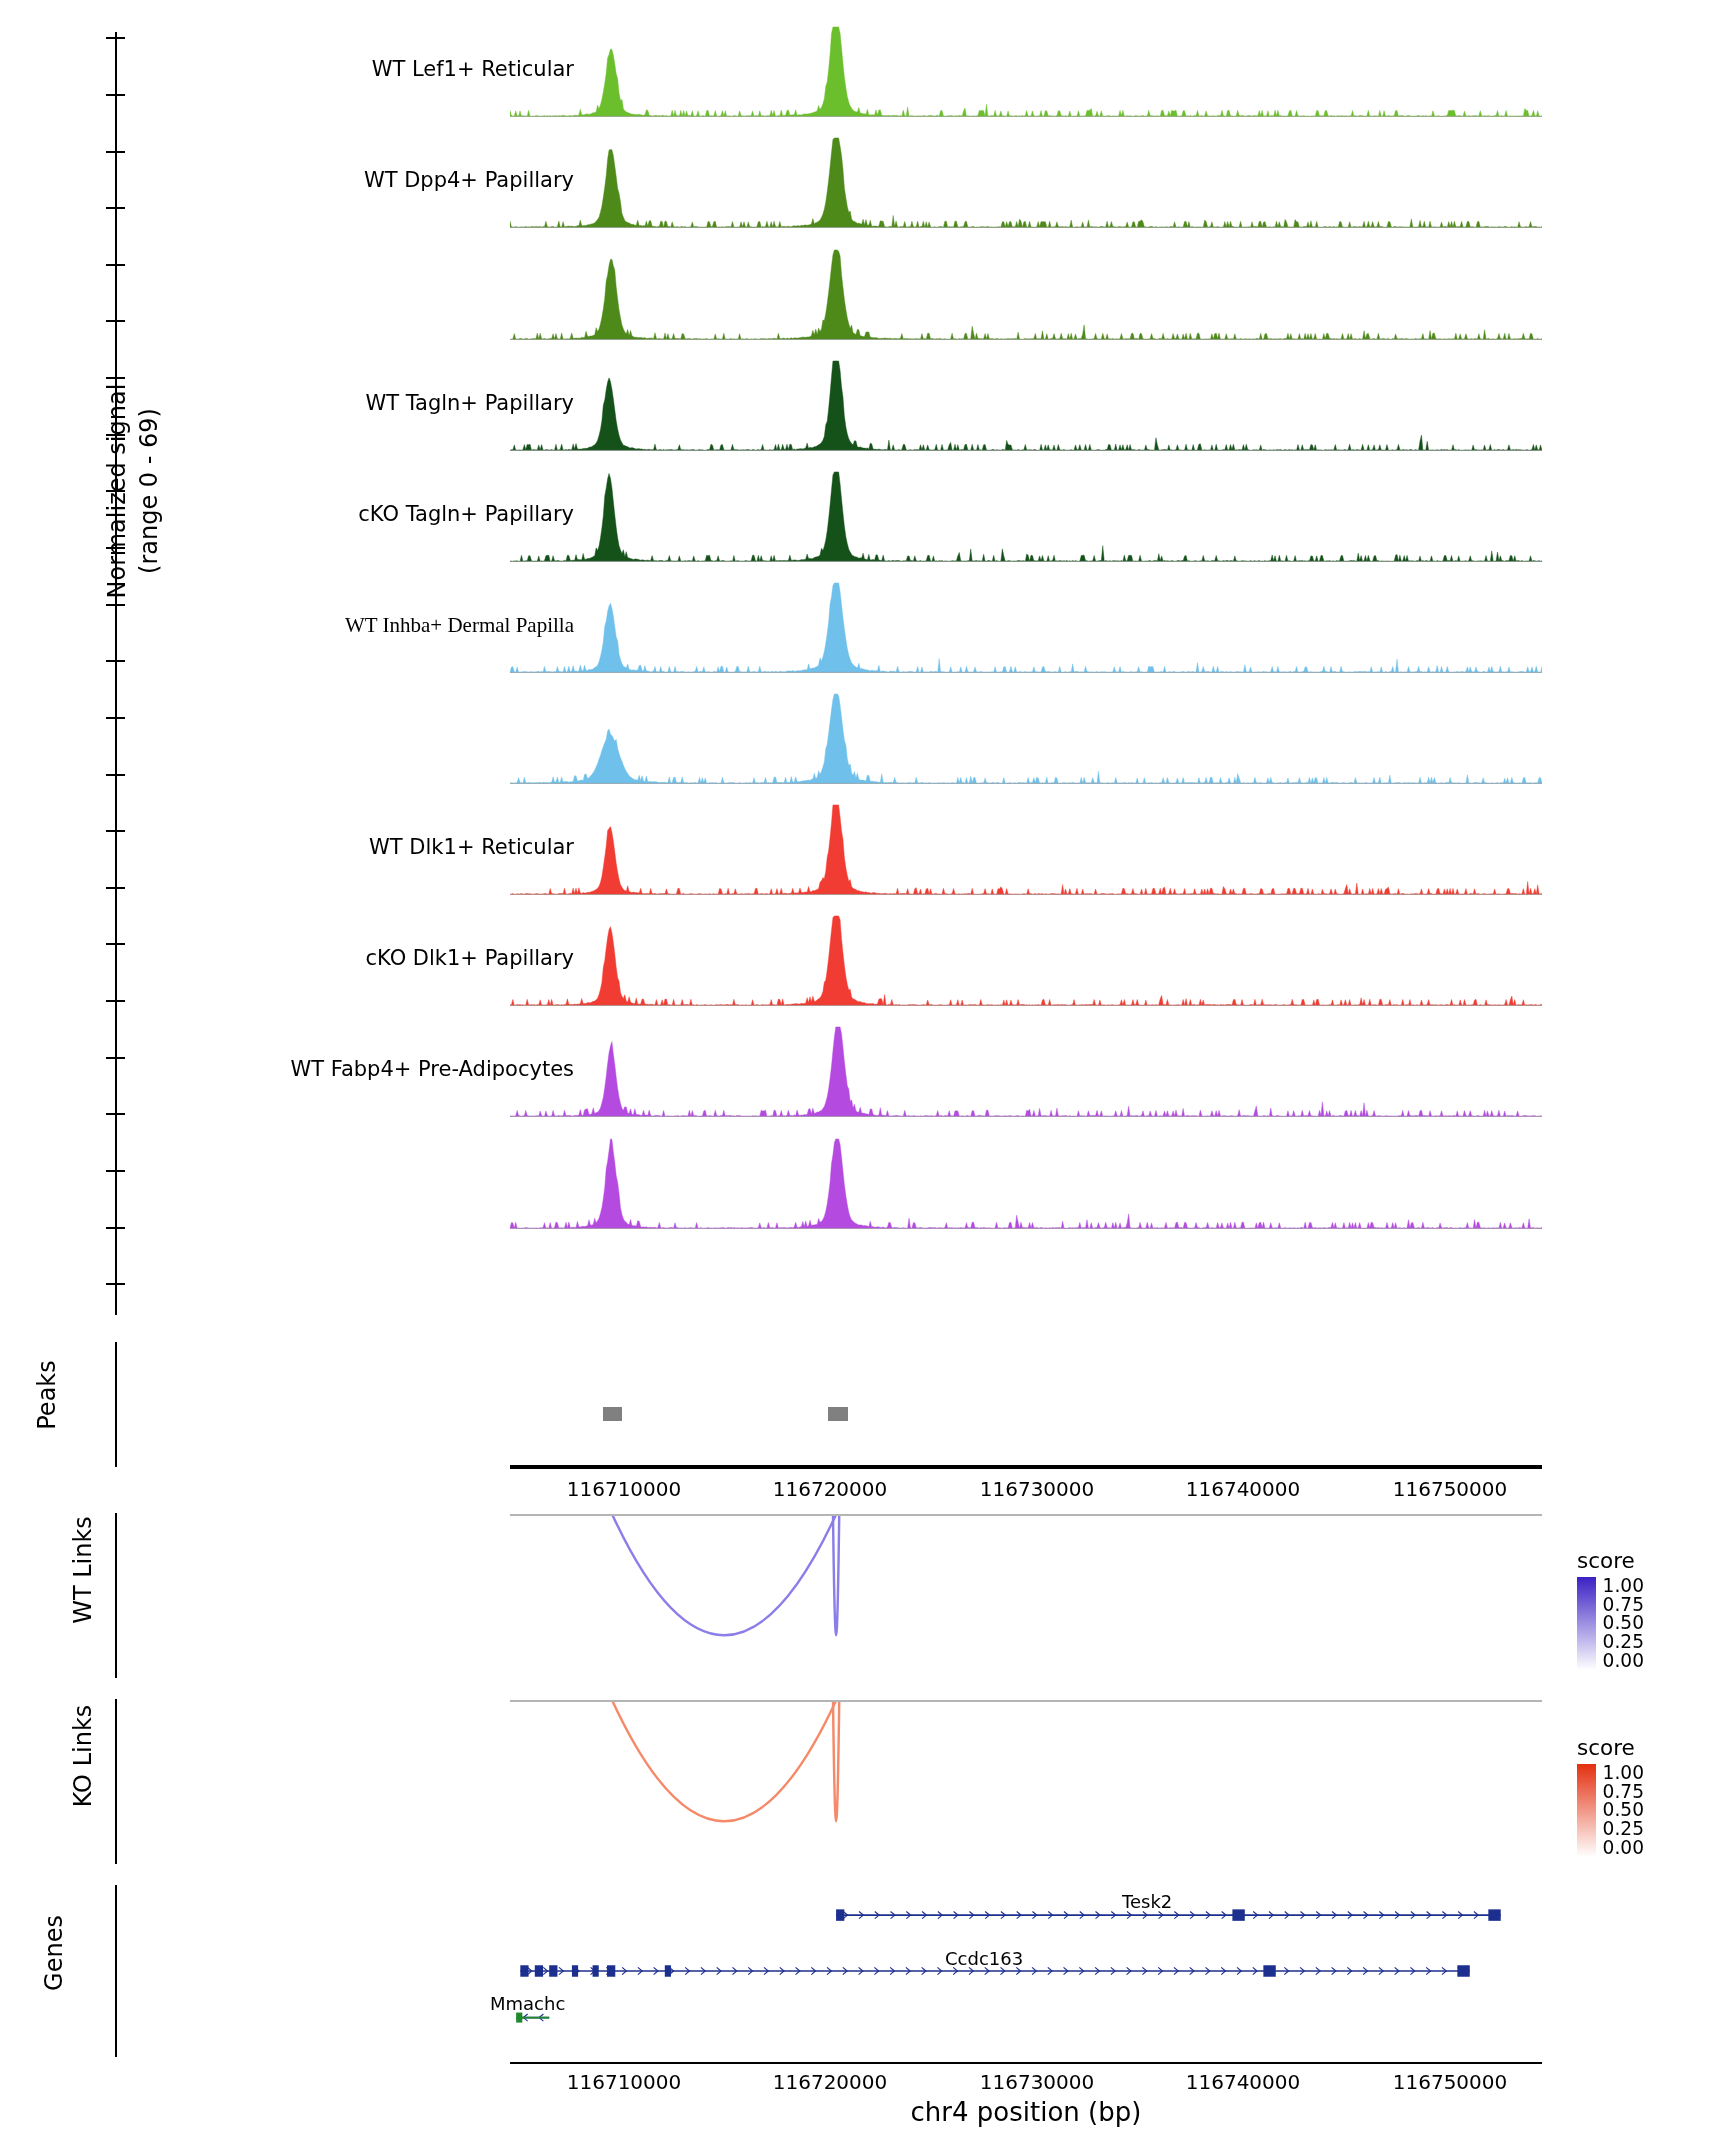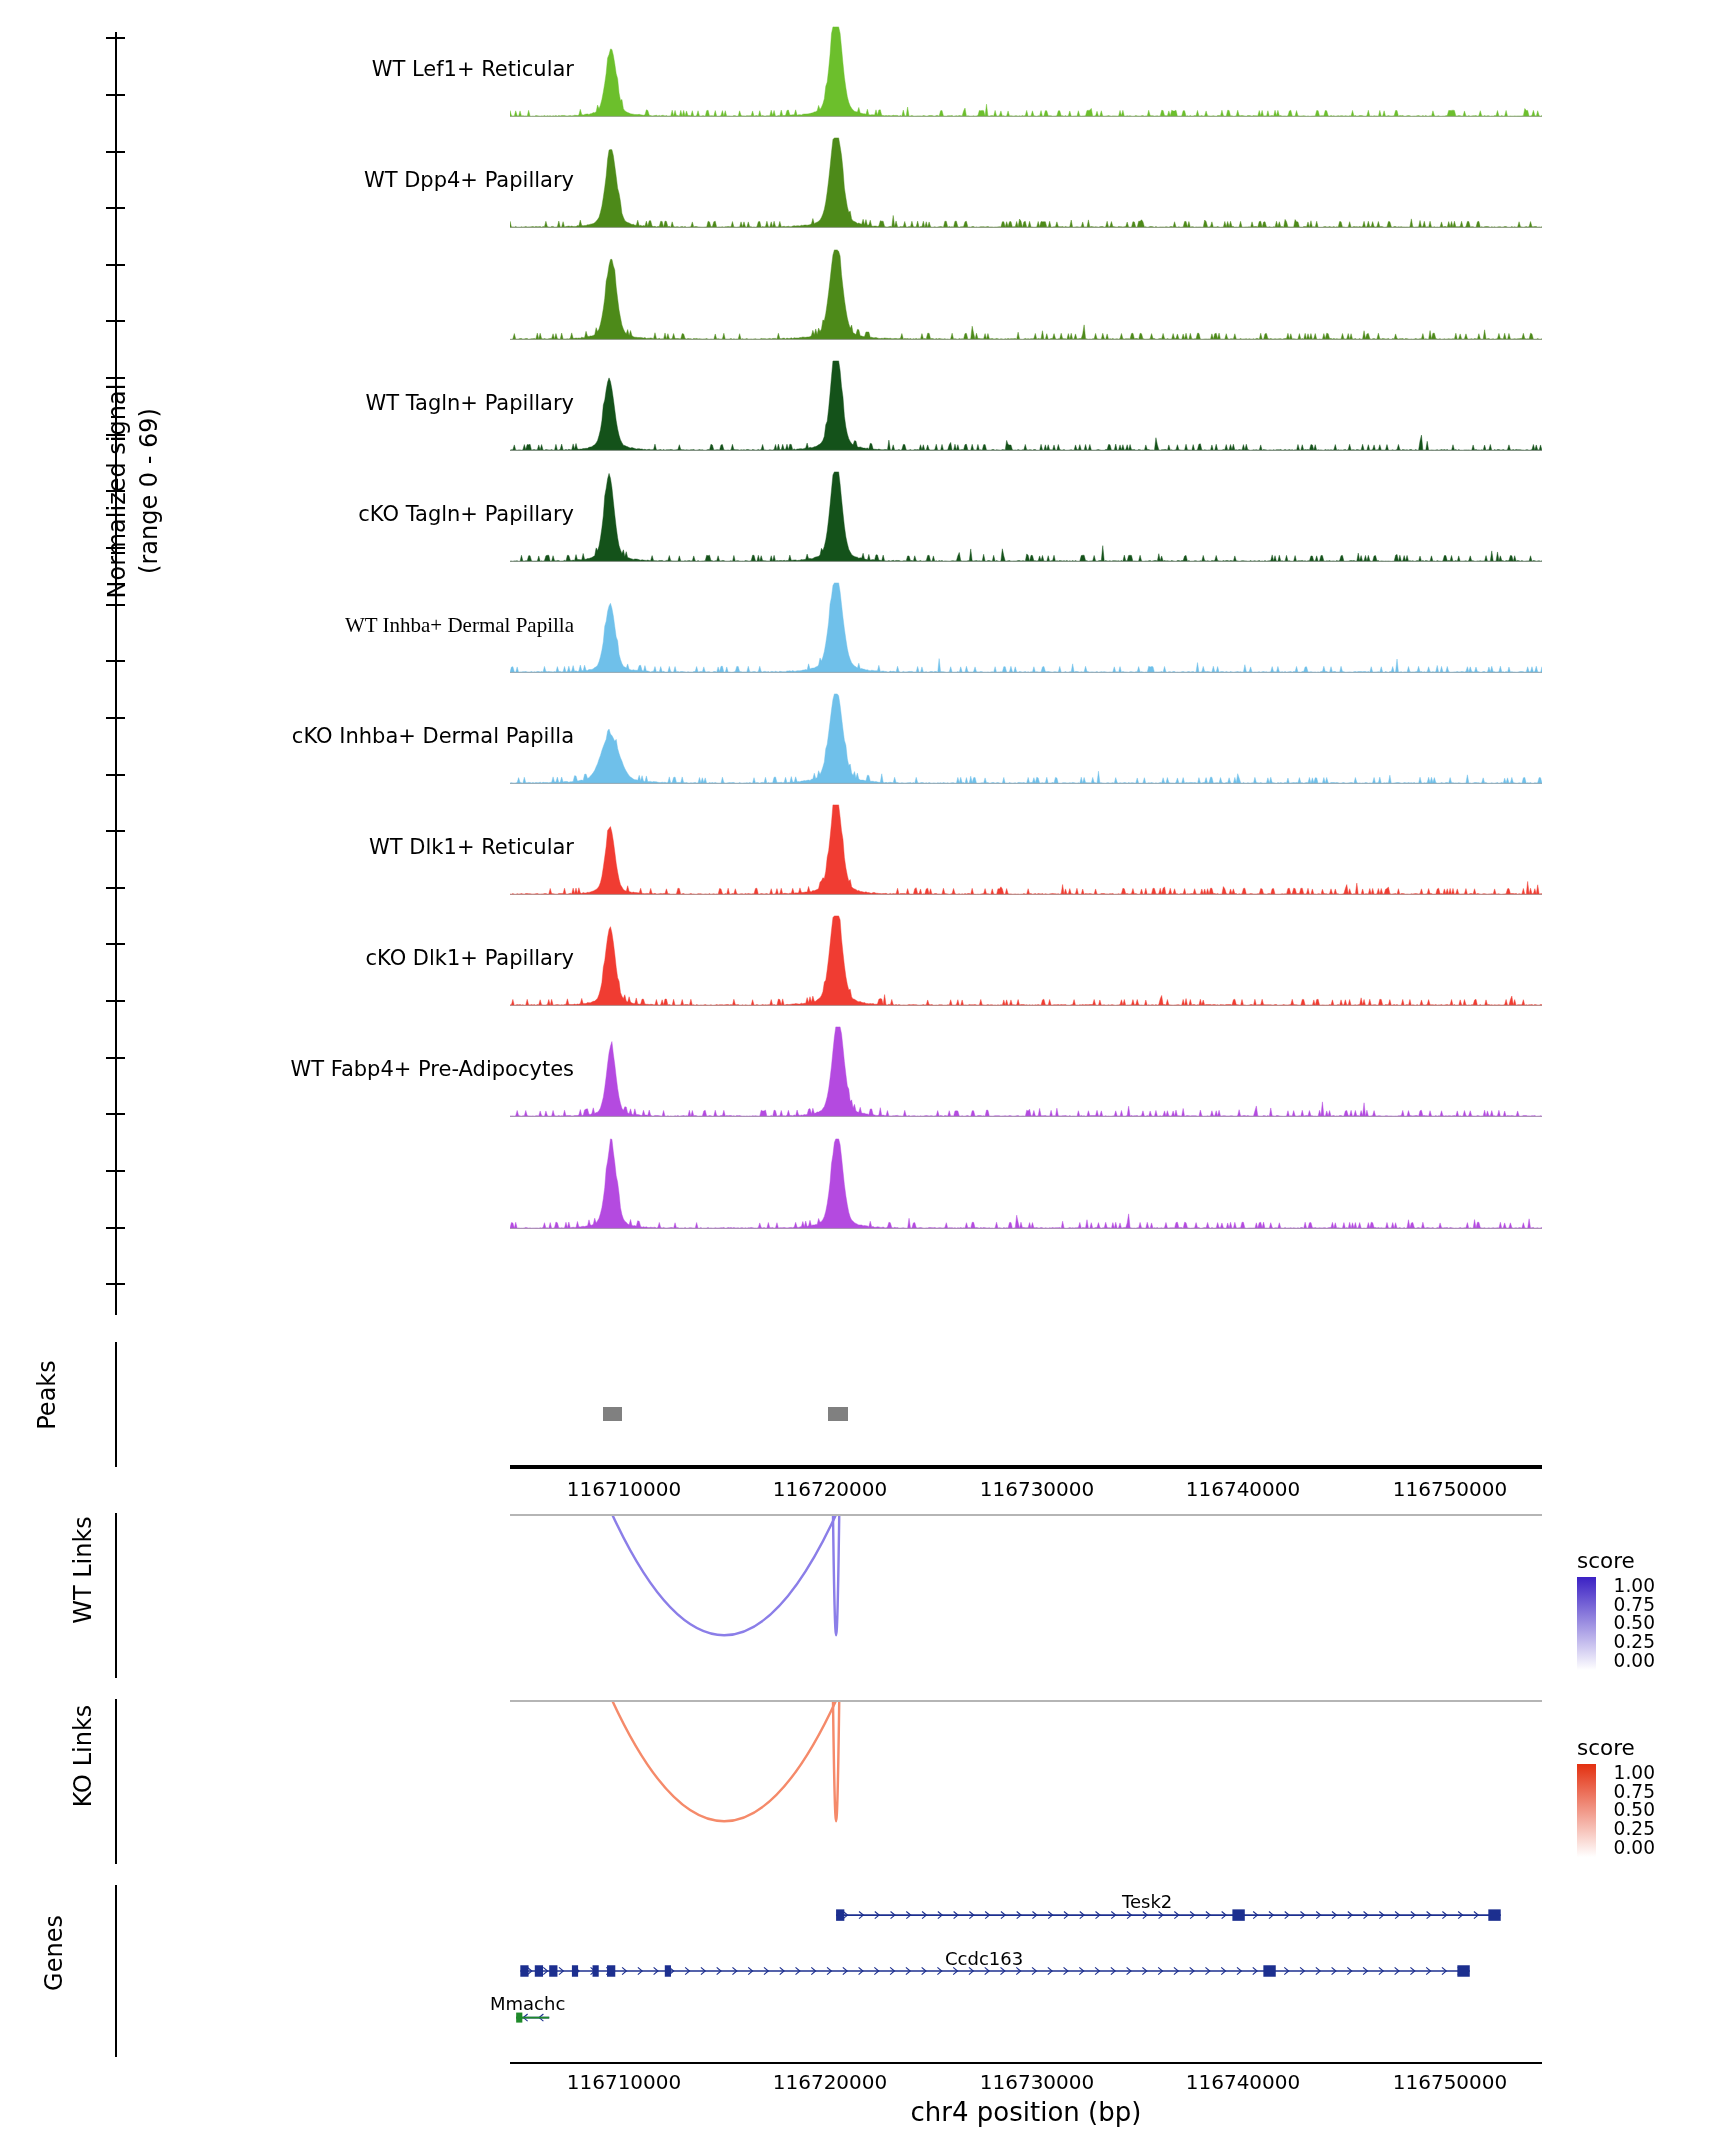--- a/index.html
+++ b/index.html
@@ -39,21 +39,21 @@
     text-align:center;font-size:24px;color:#000;white-space:nowrap;}
   .link-plot{position:absolute;left:510px;top:0;width:1032px;height:100%;}
   .link-plot svg{display:block;width:100%;height:100%;}
   .link-top-line{position:absolute;left:510px;width:1032px;height:2.2px;background:#b5b5b5;}
 
   
   .legend{position:absolute;width:165px;}
   .legend-title{font-size:21.5px;color:#000;margin-bottom:4.3px;}
   .legend-row{display:flex;align-items:flex-start;}
   .legend-bar{width:18.6px;height:93px;border:0;}
-  .legend-ticks{margin-left:18px;display:flex;flex-direction:column;justify-content:space-between;height:93px;}
+  .legend-ticks{margin-left:7px;display:flex;flex-direction:column;justify-content:space-between;height:93px;}
   .legend-ticks span{font-size:18.6px;line-height:18.6px;color:#000;}
 
   
   #genes-block{position:absolute;left:0;top:1885px;width:1721px;height:172px;}
   #genes-axis{position:absolute;left:115px;top:0;width:2.2px;height:172px;background:#000;}
   #genes-label{position:absolute;left:-25px;top:54px;width:158px;transform:rotate(-90deg);
     transform-origin:50% 50%;text-align:center;font-size:24px;color:#000;}
   #genes-plot{position:absolute;left:510px;top:0;width:1032px;height:172px;}
   #genes-plot svg{display:block;width:100%;height:100%;}
   .gene-name{position:absolute;font-size:18px;color:#000;white-space:nowrap;}
@@ -147,21 +147,20 @@
         <div class="track-row" style="top: 570px; font-family: Liberation Serif, serif;">
           <div class="track-label">WT Inhba+ Dermal Papilla</div>
           <div class="track-plot">
             <svg viewBox="0 0 1440 155" preserveAspectRatio="none">
               <path d="M0,143 L0.0,142.8 L2.0,135.5 L4.0,135.0 L6.0,142.1 L8.0,142.9 L10.0,135.3 L12.0,142.9 L14.0,142.5 L16.0,142.3 L18.0,142.1 L20.0,142.0 L22.0,141.9 L24.0,142.3 L26.0,142.6 L28.0,142.6 L30.0,141.8 L32.0,142.7 L34.0,142.2 L36.1,142.6 L38.1,141.8 L40.1,141.9 L42.1,142.4 L44.1,141.7 L46.1,142.6 L48.1,134.6 L50.1,141.7 L52.1,142.0 L54.1,141.7 L56.1,142.0 L58.1,142.2 L60.1,142.6 L62.1,141.9 L64.1,142.5 L66.1,134.9 L68.1,141.7 L70.1,141.6 L72.1,142.3 L74.1,142.2 L76.1,134.7 L78.1,142.6 L80.1,141.8 L82.1,134.3 L84.1,142.2 L86.1,141.2 L88.1,133.5 L90.1,141.4 L92.1,140.8 L94.1,141.8 L96.1,141.0 L98.1,132.8 L100.1,140.3 L102.1,140.7 L104.1,132.9 L106.1,140.1 L108.2,140.3 L110.2,139.0 L112.2,139.0 L114.2,138.8 L116.2,137.9 L118.2,136.3 L120.2,135.2 L122.2,132.9 L124.2,128.1 L126.2,121.0 L128.2,112.0 L130.2,100.3 L132.2,78.4 L134.2,71.6 L136.2,57.8 L138.2,50.1 L140.2,46.5 L142.2,53.3 L144.2,64.1 L146.2,78.8 L148.2,93.7 L150.2,98.8 L152.2,117.5 L154.2,125.1 L156.2,130.5 L158.2,134.4 L160.2,135.6 L162.2,136.7 L164.2,131.2 L166.2,138.6 L168.2,139.3 L170.2,139.9 L172.2,139.3 L174.2,139.9 L176.2,140.1 L178.2,140.0 L180.3,133.5 L182.3,133.0 L184.3,140.5 L186.3,141.1 L188.3,133.5 L190.3,140.9 L192.3,141.0 L194.3,141.8 L196.3,142.4 L198.3,141.6 L200.3,141.3 L202.3,134.8 L204.3,142.4 L206.3,141.8 L208.3,142.6 L210.3,134.9 L212.3,142.0 L214.3,141.5 L216.3,142.6 L218.3,142.6 L220.3,142.6 L222.3,134.6 L224.3,141.8 L226.3,142.7 L228.3,142.4 L230.3,134.8 L232.3,142.4 L234.3,141.7 L236.3,142.4 L238.3,141.9 L240.3,141.7 L242.3,142.1 L244.3,142.3 L246.3,142.8 L248.3,142.0 L250.3,142.6 L252.4,142.6 L254.4,142.7 L256.4,141.9 L258.4,141.9 L260.4,134.8 L262.4,142.3 L264.4,142.1 L266.4,141.7 L268.4,142.0 L270.4,135.3 L272.4,142.1 L274.4,142.4 L276.4,142.0 L278.4,142.2 L280.4,143.0 L282.4,142.8 L284.4,141.7 L286.4,141.8 L288.4,142.7 L290.4,135.3 L292.4,141.8 L294.4,134.5 L296.4,134.4 L298.4,142.8 L300.4,142.8 L302.4,135.4 L304.4,142.4 L306.4,142.5 L308.4,143.0 L310.4,142.9 L312.4,142.4 L314.4,141.7 L316.4,134.6 L318.4,134.7 L320.4,141.9 L322.4,142.1 L324.5,142.5 L326.5,142.4 L328.5,142.3 L330.5,142.4 L332.5,134.4 L334.5,142.1 L336.5,142.5 L338.5,142.2 L340.5,141.8 L342.5,142.1 L344.5,142.9 L346.5,141.7 L348.5,134.4 L350.5,141.7 L352.5,142.6 L354.5,141.6 L356.5,141.6 L358.5,142.3 L360.5,141.8 L362.5,142.7 L364.5,141.7 L366.5,141.8 L368.5,142.5 L370.5,141.4 L372.5,142.2 L374.5,142.5 L376.5,141.4 L378.5,141.9 L380.5,142.2 L382.5,142.0 L384.5,142.2 L386.5,141.0 L388.5,140.9 L390.5,140.8 L392.5,141.4 L394.5,140.5 L396.6,141.4 L398.6,141.3 L400.6,140.7 L402.6,140.6 L404.6,140.7 L406.6,140.5 L408.6,139.8 L410.6,139.5 L412.6,139.0 L414.6,139.7 L416.6,131.0 L418.6,138.2 L420.6,137.3 L422.6,137.0 L424.6,136.7 L426.6,135.5 L428.6,134.9 L430.6,132.8 L432.6,122.8 L434.6,127.0 L436.6,121.6 L438.6,113.8 L440.6,102.4 L442.6,88.8 L444.6,72.8 L446.6,47.5 L448.6,37.6 L450.6,21.7 L452.6,18.0 L454.6,18.0 L456.6,18.0 L458.6,18.0 L460.6,30.4 L462.6,48.3 L464.6,66.3 L466.6,82.4 L468.7,97.0 L470.7,109.7 L472.7,118.8 L474.7,124.6 L476.7,129.5 L478.7,132.0 L480.7,134.2 L482.7,135.2 L484.7,136.9 L486.7,130.1 L488.7,138.0 L490.7,137.5 L492.7,138.4 L494.7,138.7 L496.7,139.5 L498.7,139.3 L500.7,140.2 L502.7,140.7 L504.7,140.0 L506.7,140.2 L508.7,140.7 L510.7,140.8 L512.7,140.6 L514.7,133.1 L516.7,141.6 L518.7,141.3 L520.7,141.0 L522.7,141.6 L524.7,141.7 L526.7,142.3 L528.7,142.4 L530.7,141.2 L532.7,141.9 L534.7,141.5 L536.7,141.8 L538.7,142.5 L540.8,134.4 L542.8,141.6 L544.8,142.7 L546.8,142.7 L548.8,141.6 L550.8,142.4 L552.8,142.3 L554.8,142.2 L556.8,141.6 L558.8,141.8 L560.8,141.6 L562.8,142.3 L564.8,142.5 L566.8,142.3 L568.8,134.7 L570.8,142.6 L572.8,142.8 L574.8,135.3 L576.8,142.3 L578.8,142.5 L580.8,142.0 L582.8,142.9 L584.8,142.5 L586.8,141.8 L588.8,141.7 L590.8,142.4 L592.8,141.8 L594.8,141.9 L596.8,142.9 L598.8,123.7 L600.8,141.8 L602.8,142.1 L604.8,142.1 L606.8,142.4 L608.8,143.0 L610.8,142.8 L612.9,142.3 L614.9,135.1 L616.9,142.8 L618.9,142.8 L620.9,142.7 L622.9,142.7 L624.9,141.9 L626.9,142.7 L628.9,135.2 L630.9,142.6 L632.9,142.7 L634.9,142.7 L636.9,134.4 L638.9,141.8 L640.9,142.7 L642.9,142.5 L644.9,142.8 L646.9,141.9 L648.9,135.3 L650.9,142.1 L652.9,142.4 L654.9,142.3 L656.9,141.9 L658.9,142.2 L660.9,142.9 L662.9,142.7 L664.9,142.8 L666.9,142.4 L668.9,142.9 L670.9,142.5 L672.9,142.2 L674.9,142.7 L676.9,135.0 L678.9,143.0 L680.9,142.5 L682.9,142.4 L685.0,142.2 L687.0,142.4 L689.0,135.0 L691.0,135.1 L693.0,142.7 L695.0,143.0 L697.0,141.8 L699.0,134.5 L701.0,142.0 L703.0,142.8 L705.0,135.2 L707.0,142.3 L709.0,142.9 L711.0,141.9 L713.0,142.1 L715.0,142.8 L717.0,142.3 L719.0,141.7 L721.0,142.8 L723.0,142.2 L725.0,142.9 L727.0,142.2 L729.0,142.5 L731.0,135.1 L733.0,142.3 L735.0,142.0 L737.0,142.3 L739.0,142.6 L741.0,142.5 L743.0,135.3 L745.0,134.7 L747.0,141.9 L749.0,142.2 L751.0,141.9 L753.0,142.2 L755.0,142.5 L757.1,142.8 L759.1,142.2 L761.1,142.0 L763.1,142.5 L765.1,142.5 L767.1,134.7 L769.1,142.7 L771.1,143.0 L773.1,142.7 L775.1,141.8 L777.1,142.9 L779.1,142.8 L781.1,142.1 L783.1,142.0 L785.1,131.0 L787.1,142.6 L789.1,141.9 L791.1,141.8 L793.1,142.2 L795.1,142.7 L797.1,142.1 L799.1,142.5 L801.1,142.4 L803.1,134.4 L805.1,141.8 L807.1,142.1 L809.1,142.8 L811.1,142.3 L813.1,142.3 L815.1,142.8 L817.1,142.5 L819.1,141.9 L821.1,143.0 L823.1,142.6 L825.1,142.0 L827.1,142.3 L829.2,142.0 L831.2,142.3 L833.2,142.9 L835.2,142.9 L837.2,142.5 L839.2,142.7 L841.2,142.3 L843.2,135.2 L845.2,142.4 L847.2,142.1 L849.2,142.8 L851.2,134.9 L853.2,142.9 L855.2,141.8 L857.2,142.3 L859.2,142.5 L861.2,142.7 L863.2,143.0 L865.2,142.1 L867.2,142.0 L869.2,142.6 L871.2,142.9 L873.2,142.2 L875.2,142.1 L877.2,134.9 L879.2,142.6 L881.2,142.0 L883.2,142.6 L885.2,143.0 L887.2,142.4 L889.2,142.9 L891.2,134.4 L893.2,135.4 L895.2,134.9 L897.2,135.1 L899.2,143.0 L901.3,142.4 L903.3,142.6 L905.3,142.5 L907.3,142.3 L909.3,141.8 L911.3,142.9 L913.3,134.7 L915.3,142.5 L917.3,143.0 L919.3,142.0 L921.3,142.1 L923.3,142.8 L925.3,141.8 L927.3,141.8 L929.3,143.0 L931.3,142.6 L933.3,142.9 L935.3,142.8 L937.3,142.2 L939.3,141.9 L941.3,142.4 L943.3,142.8 L945.3,142.1 L947.3,141.9 L949.3,142.5 L951.3,142.2 L953.3,141.8 L955.3,142.9 L957.3,142.6 L959.3,129.3 L961.3,142.8 L963.3,142.6 L965.3,142.1 L967.3,134.6 L969.3,141.7 L971.3,142.0 L973.4,141.7 L975.4,142.0 L977.4,142.4 L979.4,142.6 L981.4,134.3 L983.4,142.2 L985.4,142.5 L987.4,134.8 L989.4,142.9 L991.4,142.1 L993.4,141.9 L995.4,142.0 L997.4,142.8 L999.4,141.8 L1001.4,142.3 L1003.4,142.9 L1005.4,141.8 L1007.4,142.4 L1009.4,142.8 L1011.4,142.6 L1013.4,142.2 L1015.4,141.9 L1017.4,142.3 L1019.4,142.0 L1021.4,142.8 L1023.4,142.4 L1025.4,132.2 L1027.4,142.1 L1029.4,142.5 L1031.4,142.1 L1033.4,135.3 L1035.4,142.7 L1037.4,142.8 L1039.4,142.5 L1041.4,142.7 L1043.4,142.5 L1045.5,142.0 L1047.5,142.9 L1049.5,142.2 L1051.5,141.8 L1053.5,142.4 L1055.5,142.1 L1057.5,142.8 L1059.5,142.5 L1061.5,142.2 L1063.5,134.9 L1065.5,142.2 L1067.5,142.2 L1069.5,142.3 L1071.5,134.7 L1073.5,142.0 L1075.5,142.6 L1077.5,142.1 L1079.5,142.7 L1081.5,141.8 L1083.5,142.9 L1085.5,142.3 L1087.5,142.0 L1089.5,141.8 L1091.5,142.8 L1093.5,141.7 L1095.5,142.1 L1097.5,134.6 L1099.5,142.7 L1101.5,142.6 L1103.5,142.9 L1105.5,141.8 L1107.5,141.8 L1109.5,135.3 L1111.5,135.2 L1113.5,142.4 L1115.5,142.3 L1117.6,142.1 L1119.6,142.6 L1121.6,142.8 L1123.6,142.5 L1125.6,143.0 L1127.6,142.4 L1129.6,142.9 L1131.6,141.8 L1133.6,141.8 L1135.6,134.4 L1137.6,141.8 L1139.6,141.8 L1141.6,142.7 L1143.6,142.9 L1145.6,135.0 L1147.6,142.3 L1149.6,141.8 L1151.6,141.7 L1153.6,142.7 L1155.6,142.4 L1157.6,142.9 L1159.6,134.5 L1161.6,141.9 L1163.6,142.1 L1165.6,142.8 L1167.6,142.8 L1169.6,142.6 L1171.6,142.3 L1173.6,142.6 L1175.6,142.9 L1177.6,142.1 L1179.6,141.8 L1181.6,142.4 L1183.6,141.9 L1185.6,141.9 L1187.6,141.9 L1189.7,142.0 L1191.7,141.8 L1193.7,141.7 L1195.7,142.5 L1197.7,141.8 L1199.7,142.7 L1201.7,135.0 L1203.7,142.6 L1205.7,142.6 L1207.7,142.4 L1209.7,142.3 L1211.7,142.0 L1213.7,142.6 L1215.7,135.1 L1217.7,142.7 L1219.7,143.0 L1221.7,141.8 L1223.7,142.5 L1225.7,143.0 L1227.7,141.9 L1229.7,141.8 L1231.7,134.8 L1233.7,142.9 L1235.7,142.0 L1237.7,124.3 L1239.7,142.8 L1241.7,142.5 L1243.7,142.1 L1245.7,143.0 L1247.7,142.3 L1249.7,142.3 L1251.7,142.9 L1253.7,134.8 L1255.7,142.2 L1257.7,142.6 L1259.7,142.4 L1261.8,142.5 L1263.8,142.1 L1265.8,141.8 L1267.8,134.5 L1269.8,142.2 L1271.8,141.8 L1273.8,142.7 L1275.8,142.0 L1277.8,142.8 L1279.8,142.2 L1281.8,135.1 L1283.8,142.2 L1285.8,142.6 L1287.8,142.0 L1289.8,142.5 L1291.8,142.1 L1293.8,133.3 L1295.8,143.0 L1297.8,142.9 L1299.8,134.6 L1301.8,142.5 L1303.8,142.5 L1305.8,142.5 L1307.8,134.7 L1309.8,141.7 L1311.8,142.9 L1313.8,142.9 L1315.8,142.8 L1317.8,142.4 L1319.8,142.3 L1321.8,141.8 L1323.8,142.3 L1325.8,142.3 L1327.8,141.8 L1329.8,142.0 L1331.8,142.5 L1333.9,141.8 L1335.9,135.0 L1337.9,142.3 L1339.9,135.2 L1341.9,141.7 L1343.9,142.4 L1345.9,142.0 L1347.9,135.5 L1349.9,141.9 L1351.9,142.1 L1353.9,142.9 L1355.9,142.8 L1357.9,141.9 L1359.9,141.8 L1361.9,143.0 L1363.9,142.5 L1365.9,135.4 L1367.9,142.2 L1369.9,134.5 L1371.9,142.1 L1373.9,142.2 L1375.9,142.7 L1377.9,142.3 L1379.9,142.0 L1381.9,134.3 L1383.9,142.5 L1385.9,142.1 L1387.9,142.8 L1389.9,141.8 L1391.9,142.7 L1393.9,135.4 L1395.9,142.5 L1397.9,142.1 L1399.9,142.6 L1401.9,142.6 L1403.9,142.9 L1406.0,142.7 L1408.0,142.2 L1410.0,141.8 L1412.0,141.9 L1414.0,142.1 L1416.0,142.7 L1418.0,142.4 L1420.0,135.1 L1422.0,142.1 L1424.0,141.9 L1426.0,135.1 L1428.0,142.3 L1430.0,141.9 L1432.0,134.3 L1434.0,142.1 L1436.0,142.7 L1438.0,143.0 L1440.0,135.1 L1440,143 Z" fill="#6fc0ea" stroke="#6fc0ea" stroke-width="0.6"></path>
               <line x1="0" y1="143" x2="1440" y2="143" stroke="#9a9a9a" stroke-width="1"></line>
             </svg>
           </div>
         </div>
         <div class="track-row" style="top: 681px;">
-          <div class="track-label">cKO Inhba+ Dermal Papilla</div>
           <div class="track-plot">
             <svg viewBox="0 0 1440 155" preserveAspectRatio="none">
               <path d="M0,143 L0.0,142.6 L2.0,142.2 L4.0,142.5 L6.0,142.7 L8.0,142.4 L10.0,141.9 L12.0,134.9 L14.0,141.6 L16.0,142.2 L18.0,142.7 L20.0,134.3 L22.0,142.1 L24.0,142.1 L26.0,141.6 L28.0,141.9 L30.0,142.5 L32.0,141.8 L34.0,142.4 L36.1,141.8 L38.1,142.0 L40.1,142.0 L42.1,141.3 L44.1,142.3 L46.1,141.4 L48.1,141.9 L50.1,141.8 L52.1,141.8 L54.1,142.2 L56.1,141.6 L58.1,141.5 L60.1,133.9 L62.1,140.9 L64.1,140.9 L66.1,134.2 L68.1,141.8 L70.1,141.2 L72.1,134.1 L74.1,140.9 L76.1,140.5 L78.1,140.3 L80.1,140.5 L82.1,141.3 L84.1,140.7 L86.1,140.7 L88.1,140.2 L90.1,132.2 L92.1,132.6 L94.1,139.7 L96.1,139.3 L98.1,138.7 L100.1,138.4 L102.1,139.1 L104.1,130.3 L106.1,129.9 L108.2,136.1 L110.2,135.0 L112.2,132.7 L114.2,130.4 L116.2,127.9 L118.2,124.7 L120.2,119.7 L122.2,115.5 L124.2,109.1 L126.2,103.9 L128.2,97.0 L130.2,91.5 L132.2,86.4 L134.2,81.4 L136.2,69.8 L138.2,67.1 L140.2,74.1 L142.2,76.2 L144.2,79.8 L146.2,84.2 L148.2,81.5 L150.2,94.2 L152.2,101.3 L154.2,107.3 L156.2,111.8 L158.2,117.6 L160.2,122.2 L162.2,125.9 L164.2,129.1 L166.2,132.2 L168.2,134.1 L170.2,135.3 L172.2,137.0 L174.2,137.8 L176.2,137.9 L178.2,138.7 L180.3,131.7 L182.3,139.2 L184.3,132.2 L186.3,139.8 L188.3,140.6 L190.3,132.6 L192.3,140.7 L194.3,140.2 L196.3,140.2 L198.3,141.0 L200.3,140.4 L202.3,140.6 L204.3,140.8 L206.3,141.4 L208.3,141.7 L210.3,141.9 L212.3,141.3 L214.3,141.6 L216.3,141.4 L218.3,142.1 L220.3,141.9 L222.3,133.9 L224.3,142.3 L226.3,141.9 L228.3,134.7 L230.3,134.1 L232.3,141.8 L234.3,141.6 L236.3,141.7 L238.3,141.6 L240.3,134.0 L242.3,141.9 L244.3,142.2 L246.3,141.7 L248.3,142.5 L250.3,142.6 L252.4,142.2 L254.4,142.3 L256.4,142.1 L258.4,141.6 L260.4,142.6 L262.4,142.3 L264.4,134.7 L266.4,142.2 L268.4,135.1 L270.4,141.8 L272.4,135.3 L274.4,142.7 L276.4,142.9 L278.4,141.9 L280.4,142.3 L282.4,141.9 L284.4,142.5 L286.4,141.8 L288.4,142.4 L290.4,142.8 L292.4,142.7 L294.4,142.9 L296.4,134.3 L298.4,141.8 L300.4,142.7 L302.4,142.5 L304.4,142.2 L306.4,141.9 L308.4,142.2 L310.4,141.8 L312.4,141.7 L314.4,142.8 L316.4,142.8 L318.4,142.8 L320.4,141.7 L322.4,142.7 L324.5,142.8 L326.5,142.4 L328.5,142.3 L330.5,142.0 L332.5,142.6 L334.5,141.9 L336.5,142.5 L338.5,142.6 L340.5,135.0 L342.5,142.4 L344.5,141.8 L346.5,142.0 L348.5,142.8 L350.5,141.9 L352.5,141.6 L354.5,142.2 L356.5,134.5 L358.5,142.8 L360.5,141.7 L362.5,142.3 L364.5,142.2 L366.5,142.2 L368.5,134.4 L370.5,134.0 L372.5,141.6 L374.5,141.6 L376.5,141.7 L378.5,141.4 L380.5,142.1 L382.5,141.6 L384.5,134.5 L386.5,142.0 L388.5,141.5 L390.5,141.8 L392.5,133.5 L394.5,141.2 L396.6,141.0 L398.6,133.8 L400.6,140.7 L402.6,140.3 L404.6,140.7 L406.6,139.8 L408.6,139.6 L410.6,139.1 L412.6,139.2 L414.6,138.7 L416.6,138.3 L418.6,138.9 L420.6,137.3 L422.6,137.0 L424.6,128.7 L426.6,136.1 L428.6,134.8 L430.6,125.3 L432.6,130.5 L434.6,126.1 L436.6,120.1 L438.6,113.0 L440.6,94.6 L442.6,88.4 L444.6,72.9 L446.6,56.5 L448.6,40.3 L450.6,25.8 L452.6,18.0 L454.6,18.0 L456.6,18.0 L458.6,20.7 L460.6,34.0 L462.6,50.5 L464.6,67.3 L466.6,82.9 L468.7,89.8 L470.7,108.7 L472.7,117.9 L474.7,115.9 L476.7,128.6 L478.7,132.0 L480.7,126.5 L482.7,135.4 L484.7,128.6 L486.7,136.9 L488.7,138.1 L490.7,138.4 L492.7,138.4 L494.7,139.0 L496.7,139.4 L498.7,131.5 L500.7,131.8 L502.7,140.0 L504.7,140.0 L506.7,140.0 L508.7,140.6 L510.7,140.5 L512.7,140.9 L514.7,141.5 L516.7,141.5 L518.7,129.6 L520.7,141.4 L522.7,142.1 L524.7,141.5 L526.7,142.2 L528.7,141.6 L530.7,141.4 L532.7,141.9 L534.7,142.0 L536.7,134.4 L538.7,141.6 L540.8,141.9 L542.8,142.5 L544.8,142.6 L546.8,142.1 L548.8,142.3 L550.8,142.7 L552.8,142.5 L554.8,142.2 L556.8,142.0 L558.8,141.7 L560.8,142.7 L562.8,141.9 L564.8,142.8 L566.8,134.5 L568.8,141.7 L570.8,142.7 L572.8,142.2 L574.8,141.7 L576.8,142.1 L578.8,142.8 L580.8,142.0 L582.8,142.8 L584.8,141.8 L586.8,142.6 L588.8,143.0 L590.8,142.4 L592.8,142.5 L594.8,143.0 L596.8,142.2 L598.8,142.6 L600.8,142.1 L602.8,142.9 L604.8,141.9 L606.8,142.3 L608.8,142.8 L610.8,142.0 L612.9,143.0 L614.9,142.3 L616.9,142.0 L618.9,142.0 L620.9,142.8 L622.9,142.7 L624.9,134.6 L626.9,142.1 L628.9,134.5 L630.9,142.1 L632.9,141.8 L634.9,143.0 L636.9,134.9 L638.9,143.0 L640.9,142.1 L642.9,132.9 L644.9,141.8 L646.9,135.0 L648.9,134.6 L650.9,142.7 L652.9,143.0 L654.9,142.9 L656.9,142.4 L658.9,142.2 L660.9,142.5 L662.9,135.3 L664.9,142.0 L666.9,141.9 L668.9,142.8 L670.9,142.6 L672.9,141.8 L674.9,141.8 L676.9,142.7 L678.9,142.1 L680.9,141.8 L682.9,142.3 L685.0,143.0 L687.0,142.8 L689.0,134.6 L691.0,142.9 L693.0,142.6 L695.0,142.9 L697.0,141.9 L699.0,142.5 L701.0,142.8 L703.0,142.6 L705.0,142.1 L707.0,143.0 L709.0,141.7 L711.0,141.7 L713.0,142.0 L715.0,142.2 L717.0,141.9 L719.0,142.5 L721.0,142.5 L723.0,134.6 L725.0,142.2 L727.0,141.8 L729.0,141.8 L731.0,135.0 L733.0,142.1 L735.0,134.4 L737.0,135.3 L739.0,142.6 L741.0,142.3 L743.0,142.0 L745.0,142.6 L747.0,142.0 L749.0,134.4 L751.0,142.9 L753.0,142.5 L755.0,142.5 L757.1,141.8 L759.1,142.4 L761.1,134.6 L763.1,135.3 L765.1,143.0 L767.1,142.8 L769.1,143.0 L771.1,142.2 L773.1,142.0 L775.1,142.2 L777.1,142.6 L779.1,142.4 L781.1,142.1 L783.1,142.4 L785.1,141.7 L787.1,142.0 L789.1,142.5 L791.1,142.8 L793.1,142.1 L795.1,142.9 L797.1,134.3 L799.1,142.4 L801.1,134.7 L803.1,141.7 L805.1,142.2 L807.1,142.2 L809.1,142.2 L811.1,142.4 L813.1,134.6 L815.1,141.9 L817.1,142.1 L819.1,142.7 L821.1,125.9 L823.1,142.1 L825.1,142.2 L827.1,142.6 L829.2,142.8 L831.2,142.9 L833.2,142.1 L835.2,142.2 L837.2,142.8 L839.2,142.3 L841.2,142.0 L843.2,142.7 L845.2,134.9 L847.2,141.9 L849.2,142.8 L851.2,142.1 L853.2,142.4 L855.2,142.4 L857.2,141.8 L859.2,142.0 L861.2,142.9 L863.2,141.9 L865.2,142.5 L867.2,142.0 L869.2,142.2 L871.2,142.6 L873.2,142.7 L875.2,135.4 L877.2,142.9 L879.2,142.9 L881.2,142.9 L883.2,142.4 L885.2,135.0 L887.2,143.0 L889.2,142.7 L891.2,142.1 L893.2,142.4 L895.2,141.9 L897.2,142.3 L899.2,143.0 L901.3,142.2 L903.3,142.9 L905.3,142.5 L907.3,141.8 L909.3,142.4 L911.3,135.1 L913.3,141.8 L915.3,142.9 L917.3,134.8 L919.3,141.9 L921.3,142.3 L923.3,142.4 L925.3,142.6 L927.3,142.9 L929.3,141.8 L931.3,135.4 L933.3,142.5 L935.3,142.4 L937.3,142.5 L939.3,134.9 L941.3,142.8 L943.3,141.9 L945.3,142.0 L947.3,142.0 L949.3,141.7 L951.3,141.8 L953.3,142.0 L955.3,141.9 L957.3,142.2 L959.3,143.0 L961.3,134.9 L963.3,142.1 L965.3,142.4 L967.3,141.9 L969.3,141.9 L971.3,134.9 L973.4,142.8 L975.4,141.8 L977.4,134.3 L979.4,134.3 L981.4,142.5 L983.4,142.3 L985.4,142.1 L987.4,142.0 L989.4,142.6 L991.4,134.8 L993.4,141.8 L995.4,142.5 L997.4,142.6 L999.4,141.9 L1001.4,142.1 L1003.4,135.1 L1005.4,141.8 L1007.4,143.0 L1009.4,142.8 L1011.4,134.6 L1013.4,142.0 L1015.4,129.4 L1017.4,135.3 L1019.4,141.8 L1021.4,143.0 L1023.4,141.7 L1025.4,142.7 L1027.4,142.9 L1029.4,142.1 L1031.4,142.6 L1033.4,142.7 L1035.4,142.2 L1037.4,142.4 L1039.4,134.5 L1041.4,141.9 L1043.4,142.2 L1045.5,142.5 L1047.5,141.9 L1049.5,142.6 L1051.5,142.7 L1053.5,142.5 L1055.5,142.6 L1057.5,135.2 L1059.5,142.3 L1061.5,134.4 L1063.5,141.9 L1065.5,142.2 L1067.5,142.6 L1069.5,143.0 L1071.5,141.9 L1073.5,142.4 L1075.5,141.8 L1077.5,142.6 L1079.5,142.5 L1081.5,141.7 L1083.5,142.4 L1085.5,135.5 L1087.5,142.7 L1089.5,142.3 L1091.5,142.2 L1093.5,141.9 L1095.5,142.2 L1097.5,141.9 L1099.5,142.2 L1101.5,134.9 L1103.5,142.2 L1105.5,142.1 L1107.5,142.9 L1109.5,142.2 L1111.5,141.8 L1113.5,142.1 L1115.5,134.6 L1117.6,142.9 L1119.6,135.2 L1121.6,142.2 L1123.6,135.1 L1125.6,135.3 L1127.6,143.0 L1129.6,142.4 L1131.6,142.4 L1133.6,142.9 L1135.6,134.8 L1137.6,142.5 L1139.6,134.7 L1141.6,142.1 L1143.6,142.8 L1145.6,141.9 L1147.6,141.8 L1149.6,141.8 L1151.6,142.2 L1153.6,141.9 L1155.6,142.2 L1157.6,142.8 L1159.6,142.9 L1161.6,142.0 L1163.6,141.9 L1165.6,142.7 L1167.6,142.8 L1169.6,142.4 L1171.6,142.1 L1173.6,141.9 L1175.6,142.1 L1177.6,142.9 L1179.6,134.7 L1181.6,141.9 L1183.6,142.8 L1185.6,142.3 L1187.6,143.0 L1189.7,142.5 L1191.7,142.8 L1193.7,141.9 L1195.7,142.0 L1197.7,143.0 L1199.7,142.4 L1201.7,142.9 L1203.7,142.0 L1205.7,134.7 L1207.7,142.7 L1209.7,142.1 L1211.7,142.1 L1213.7,134.2 L1215.7,142.8 L1217.7,142.8 L1219.7,142.1 L1221.7,142.4 L1223.7,142.0 L1225.7,142.4 L1227.7,131.5 L1229.7,142.7 L1231.7,142.8 L1233.7,142.5 L1235.7,142.2 L1237.7,141.9 L1239.7,141.7 L1241.7,142.2 L1243.7,142.7 L1245.7,142.8 L1247.7,141.9 L1249.7,142.2 L1251.7,142.6 L1253.7,141.9 L1255.7,142.3 L1257.7,142.1 L1259.7,142.5 L1261.8,141.8 L1263.8,142.9 L1265.8,142.4 L1267.8,142.9 L1269.8,134.3 L1271.8,142.2 L1273.8,142.8 L1275.8,142.0 L1277.8,142.5 L1279.8,142.1 L1281.8,134.4 L1283.8,142.0 L1285.8,134.4 L1287.8,141.9 L1289.8,134.9 L1291.8,141.7 L1293.8,143.0 L1295.8,142.9 L1297.8,142.8 L1299.8,141.9 L1301.8,142.5 L1303.8,142.7 L1305.8,141.9 L1307.8,141.8 L1309.8,142.6 L1311.8,134.9 L1313.8,142.1 L1315.8,142.1 L1317.8,142.5 L1319.8,142.3 L1321.8,142.6 L1323.8,142.0 L1325.8,142.4 L1327.8,142.9 L1329.8,142.9 L1331.8,142.7 L1333.9,142.6 L1335.9,131.0 L1337.9,142.6 L1339.9,142.4 L1341.9,143.0 L1343.9,142.5 L1345.9,141.8 L1347.9,141.9 L1349.9,142.1 L1351.9,142.1 L1353.9,142.8 L1355.9,142.0 L1357.9,135.2 L1359.9,142.0 L1361.9,141.9 L1363.9,142.9 L1365.9,143.0 L1367.9,142.9 L1369.9,142.2 L1371.9,142.8 L1373.9,142.9 L1375.9,142.3 L1377.9,141.8 L1379.9,143.0 L1381.9,142.5 L1383.9,141.8 L1385.9,142.7 L1387.9,135.7 L1389.9,142.5 L1391.9,135.2 L1393.9,142.4 L1395.9,142.0 L1397.9,134.6 L1399.9,141.7 L1401.9,142.3 L1403.9,142.9 L1406.0,142.8 L1408.0,142.2 L1410.0,142.6 L1412.0,143.0 L1414.0,135.2 L1416.0,134.7 L1418.0,142.9 L1420.0,142.0 L1422.0,142.6 L1424.0,141.8 L1426.0,143.0 L1428.0,142.9 L1430.0,142.0 L1432.0,142.3 L1434.0,142.0 L1436.0,134.9 L1438.0,135.1 L1440.0,142.6 L1440,143 Z" fill="#6fc0ea" stroke="#6fc0ea" stroke-width="0.6"></path>
               <line x1="0" y1="143" x2="1440" y2="143" stroke="#9a9a9a" stroke-width="1"></line>
             </svg>
           </div>
         </div>
         <div class="track-row" style="top: 792px;">
           <div class="track-label">WT Dlk1+ Reticular</div>
           <div class="track-plot">

